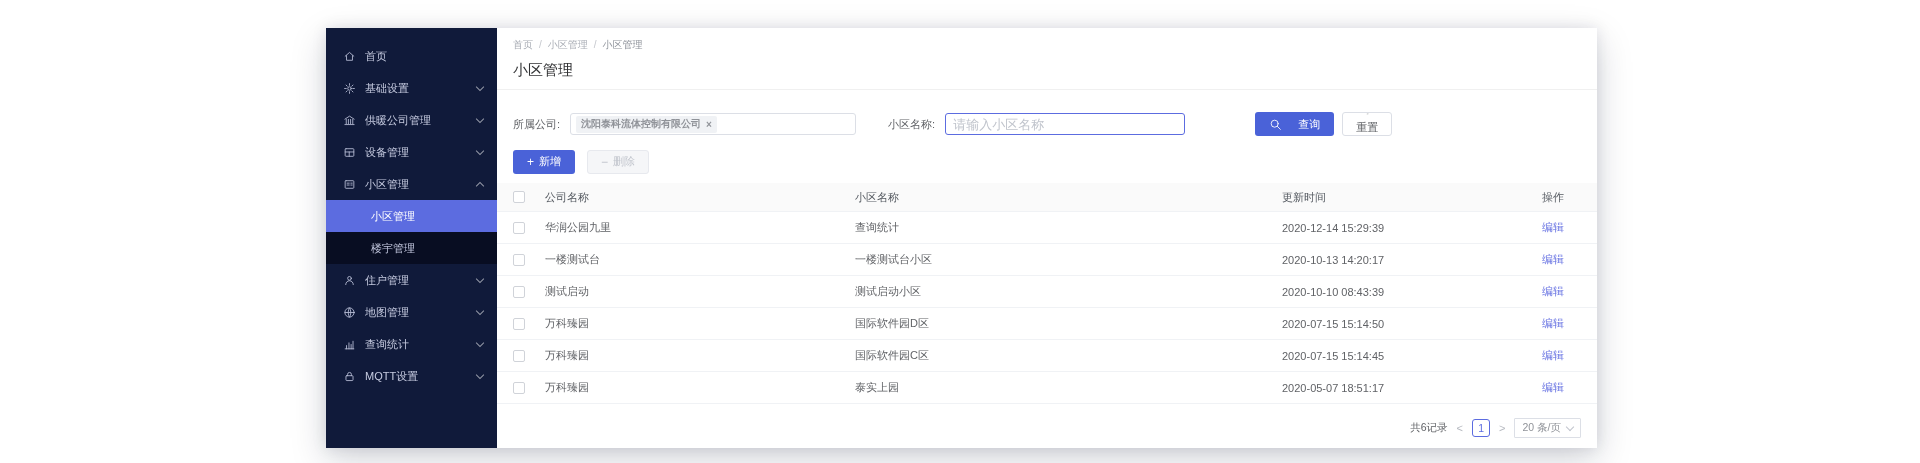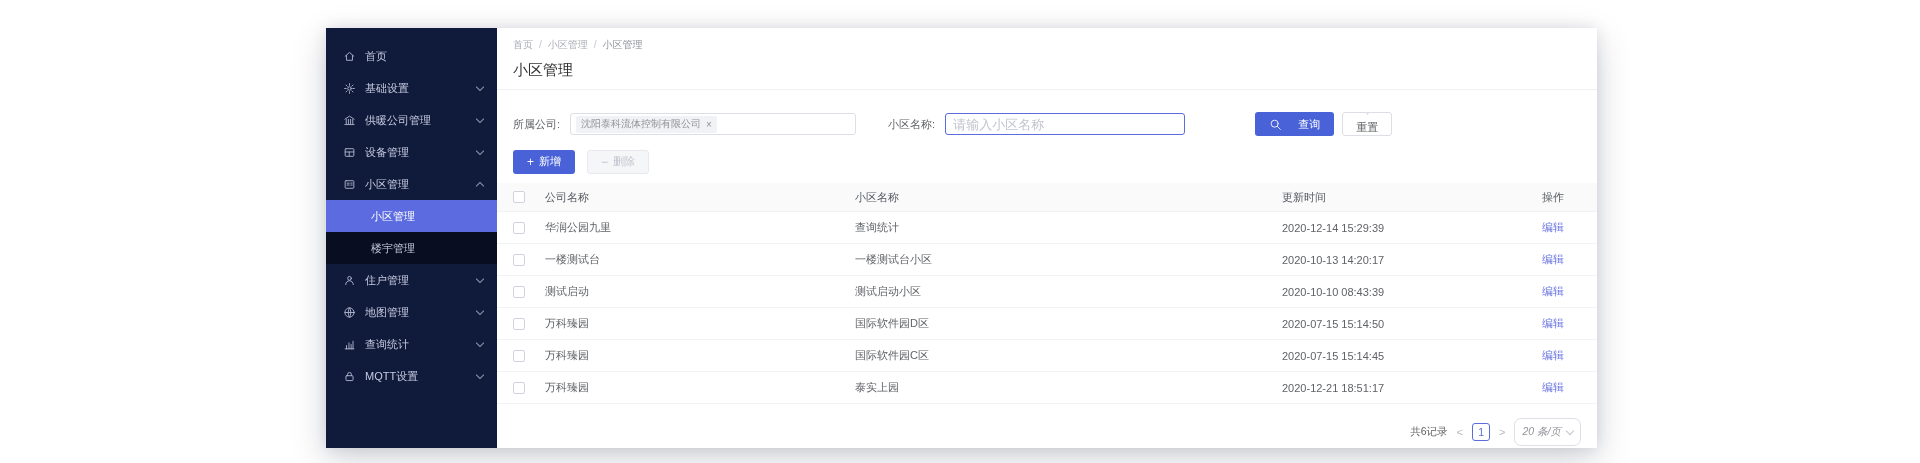--- a/index.html
+++ b/index.html
@@ -30,21 +30,21 @@
   .breadcrumb{font-size:10px;color:#a9adb5;display:flex;line-height:14px;}
   .crumb .sep{margin:0 6px;color:#c5c8ce;}
   .crumb:last-child{color:#8f939b;}
   .crumb:last-child .sep{display:none;}
   .page-title{margin-top:8px;font-size:15px;line-height:20px;color:#303133;font-weight:500;}
   
   .toolbar{display:flex;align-items:center;margin:22px 16px 0;height:24px;}
   .f-label{color:#606266;margin-right:10px;white-space:nowrap;}
   .f-label.second{margin-left:32px;}
   .input{height:22px;border:1px solid #dcdfe6;border-radius:3px;display:flex;align-items:center;padding:0 5px;background:#fff;box-sizing:border-box;}
-  .company-input{width:286px;}
+  .company-input{width:286px;font-weight:bold;}
   .tag{background:#f0f2f5;border-radius:2px;color:#909399;font-size:10px;height:17px;display:inline-flex;align-items:center;padding:0 5px;}
   .tag .close{margin-left:5px;cursor:pointer;color:#909399;}
   .name-input{width:240px;border-color:#5c6ce0;}
   input.text{border:none;outline:none;width:100%;font-size:13px;color:#606266;font-family:inherit;background:transparent;padding:0 2px;}
   input.text::placeholder{color:#c0c4cc;}
   .btn{height:24px;border-radius:3px;display:inline-flex;align-items:center;justify-content:center;gap:5px;font-size:11px;cursor:pointer;border:1px solid transparent;padding:0 13px;box-sizing:border-box;white-space:nowrap;}
   .btn-primary{background:#4a62d8;color:#fff;}
   .btn-plain{background:#fff;border-color:#dcdfe6;color:#606266;}
   .btn-disabled{background:#f5f6f8;border-color:#e7e9ee;color:#c0c4cc;cursor:not-allowed;}
   .search-btn{margin-left:70px;gap:16px;}
@@ -60,21 +60,21 @@
   .col-company{width:310px;flex:none;}
   .col-community{flex:1;}
   .col-time{width:260px;flex:none;}
   .col-ops{width:39px;flex:none;}
   .checkbox{width:12px;height:12px;border:1px solid #d0d3d9;border-radius:2px;background:#fff;cursor:pointer;box-sizing:border-box;}
   .link{color:#6b76e3;cursor:pointer;text-decoration:none;}
   
   .pagination{display:flex;align-items:center;justify-content:flex-end;gap:9px;margin:14px 16px 0;color:#606266;font-size:10.5px;}
   .pg-arrow{color:#b6b9c0;font-size:11px;cursor:pointer;}
   .pg-box{min-width:18px;height:18px;border:1px solid #5c6ce0;color:#5c6ce0;border-radius:3px;display:flex;align-items:center;justify-content:center;box-sizing:border-box;cursor:pointer;}
-  .pg-size{border:1px solid #dcdfe6;border-radius:7px;height:28px;padding:0 7px;display:flex;align-items:center;gap:6px;color:#909399;cursor:pointer;box-sizing:border-box;font-style:italic;}
+  .pg-size{border:1px solid #dcdfe6;border-radius:1px;height:20px;padding:0 7px;display:flex;align-items:center;gap:6px;color:#909399;cursor:pointer;box-sizing:border-box;}
   .pg-size .chev-sm{width:5px;height:5px;border-right:1.2px solid #c0c4cc;border-bottom:1.2px solid #c0c4cc;transform:rotate(45deg);margin-top:-3px;}
 </style>
 </head>
 <body>
 
 <div class="app-window">
 
   <nav class="sidebar">
     <div>
 
@@ -312,21 +312,21 @@
             <span class="col-time">2020-07-15 15:14:45</span>
             <span class="col-ops"><a class="link">编辑</a></span>
           </div>
 
           <div class="t-row">
             <span class="col-check">
               <span class="checkbox"></span>
             </span>
             <span class="col-company">万科臻园</span>
             <span class="col-community">泰实上园</span>
-            <span class="col-time">2020-12-21 18:51:17</span>
+            <span class="col-time">2020-05-07 18:51:17</span>
             <span class="col-ops"><a class="link">编辑</a></span>
           </div>
         </div>
     </div>
 
     <div class="pagination">
       <span>共6记录</span>
       <span class="pg-arrow">&lt;</span>
       <span class="pg-box">1</span>
       <span class="pg-arrow">&gt;</span>

